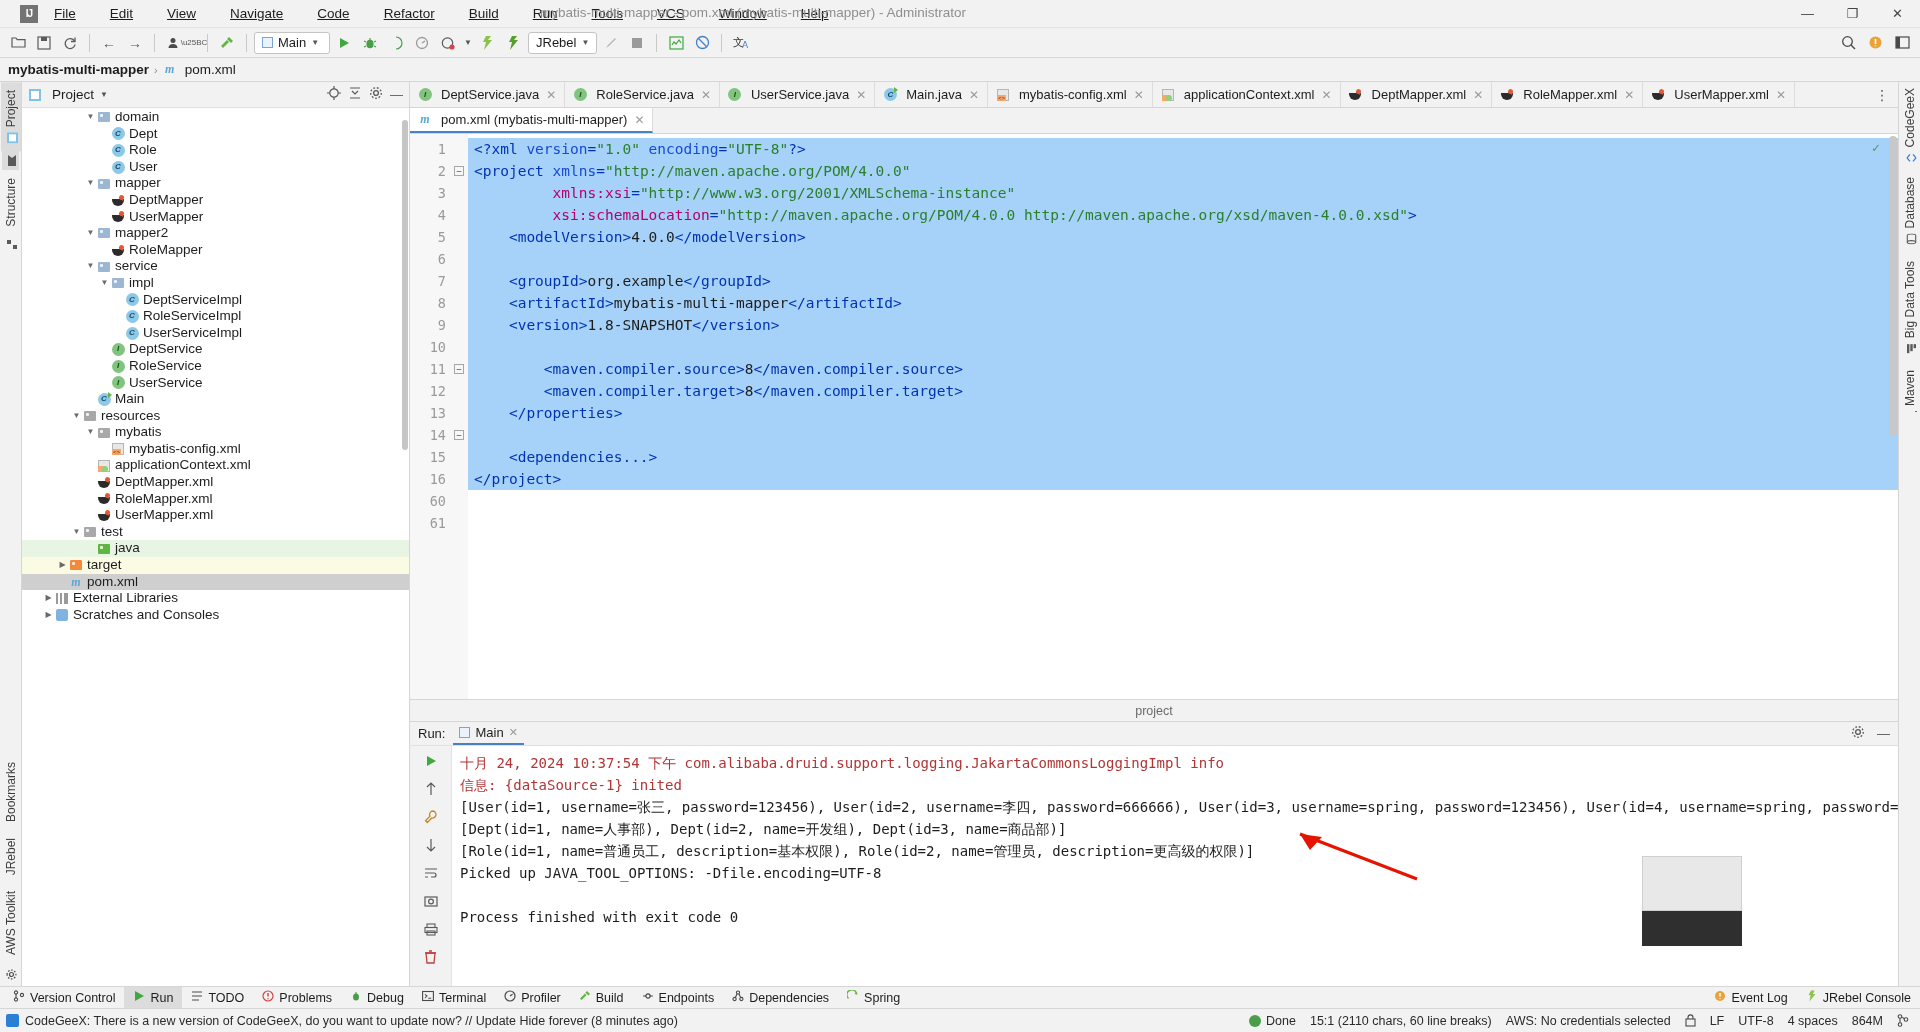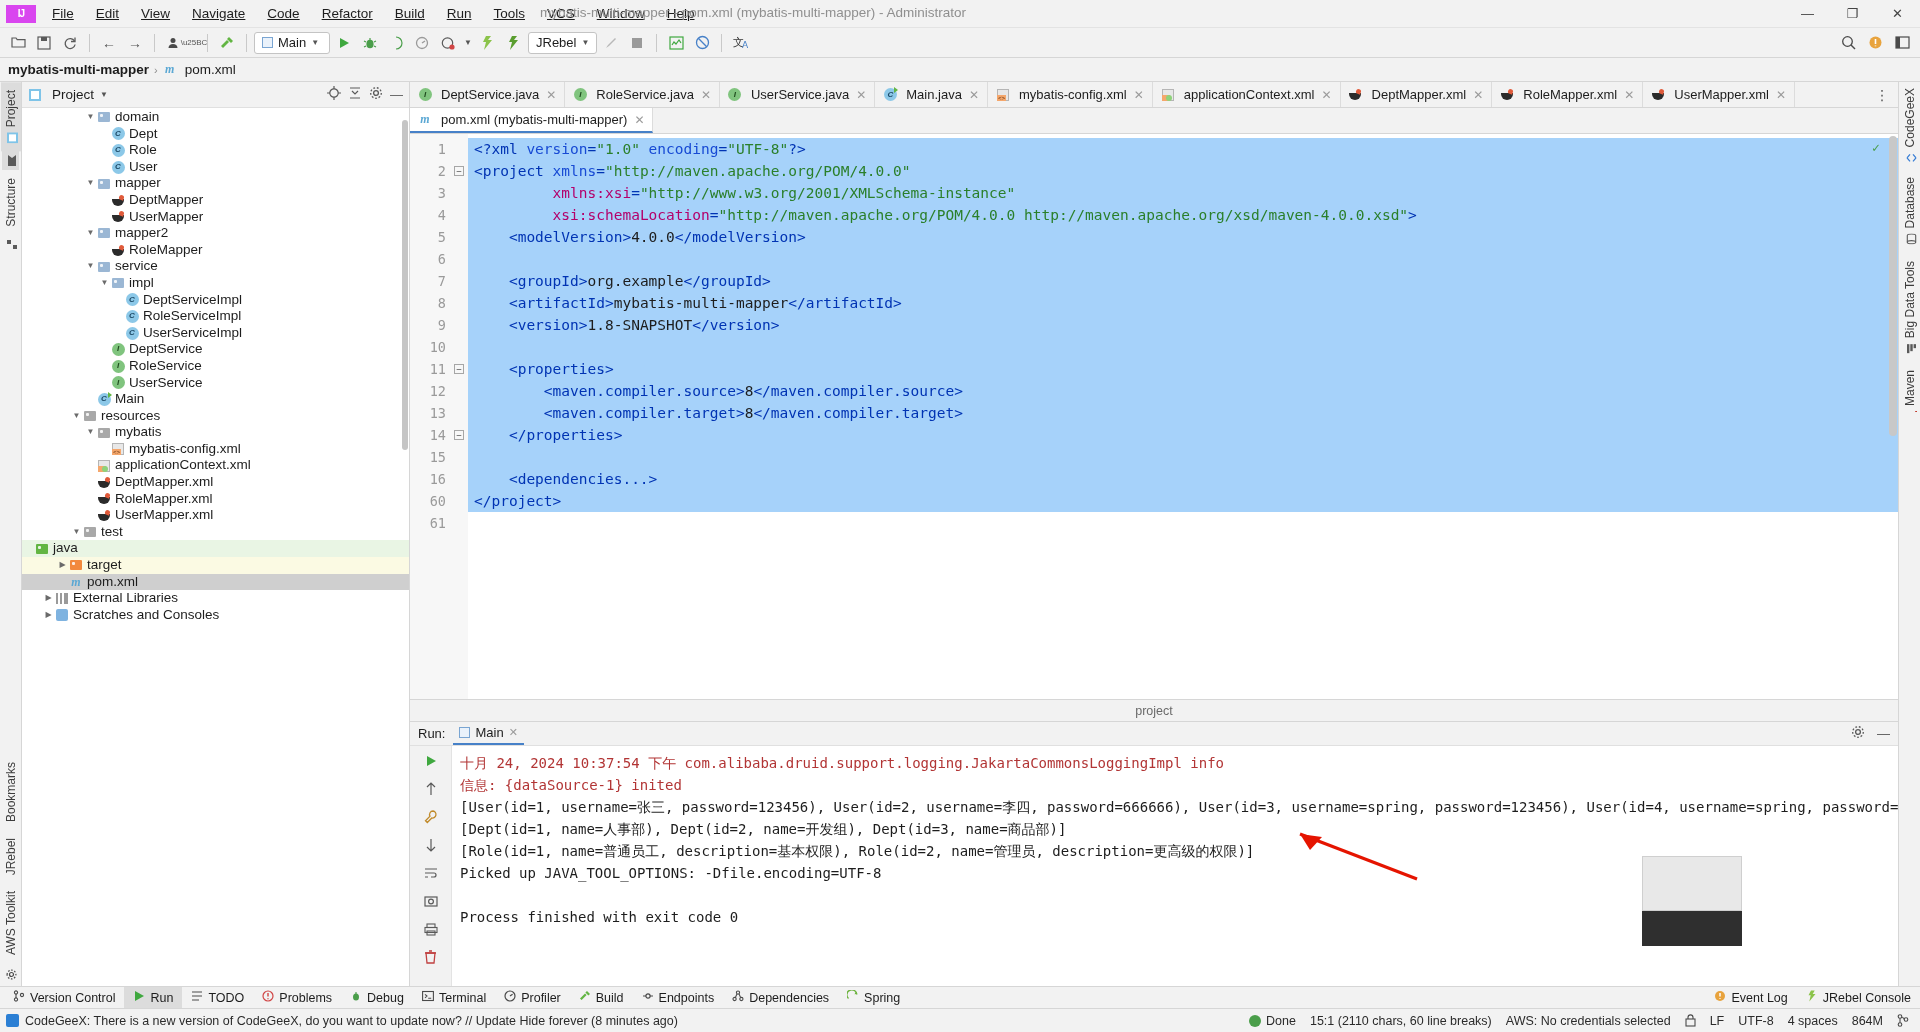--- a/index.html
+++ b/index.html
@@ -13,25 +13,25 @@
   }
   .ide { width: 1920px; height: 1032px; display: flex; flex-direction: column; background: #f2f2f2; }
 
   
   .titlebar {
     height: 28px; display: flex; align-items: center;
     background: #f2f2f2; border-bottom: 1px solid #e3e3e3;
     position: relative; flex: none;
   }
   .ij-logo {
-    width: 30px; height: 18px; margin-left: 6px; margin-right: 7px;
-    background: #d946ef; color: #fff; font-size: 10px; font-weight: bold;
+    width: 18px; height: 18px; margin-left: 20px; margin-right: 7px;
+    background: #737373; color: #fff; font-size: 10px; font-weight: bold;
     display: flex; align-items: center; justify-content: center; letter-spacing: -1px;
   }
-  .menu { display: flex; align-items: center; gap: 4px; }
+  .menu { display: flex; align-items: center; gap: 16px; }
   .menu-item {
     padding: 4px 9px; font-size: 13.5px; color: #1d1d1d; white-space: nowrap; cursor: default;
   }
   .menu-item u { text-decoration: underline; }
   .win-title {
     position: absolute; left: 540px; top: 5px;
     font-size: 13.5px; color: #8f8f8f; white-space: nowrap;
   }
   .win-ctrls { margin-left: auto; display: flex; align-items: center; }
   .win-btn { width: 45px; height: 28px; display: flex; align-items: center; justify-content: center; font-size: 13px; color: #444; }
@@ -673,21 +673,21 @@
             </span>
             <span class="tlabel">UserMapper.xml</span>
           </div>
           <div class="trow" style="padding-left: 48px;">
             <span class="arw">▼</span>
             <span class="ico">
               <i class="ic-folder"></i>
             </span>
             <span class="tlabel">test</span>
           </div>
-          <div class="trow grn" style="">
+          <div class="trow grn" style="padding-left: 62px;">
             <span class="arw none"></span>
             <span class="ico">
               <i class="ic-folder grn"></i>
             </span>
             <span class="tlabel">java</span>
           </div>
           <div class="trow yel" style="padding-left: 34px;">
             <span class="arw">▶</span>
             <span class="ico">
               <i class="ic-folder org"></i>
@@ -828,21 +828,20 @@
         <div class="cline hl"><span class="tag">&lt;?xml </span><span class="attr">version</span><span class="tag">=</span><span class="str">"1.0"</span><span class="attr"> encoding</span><span class="tag">=</span><span class="str">"UTF-8"</span><span class="tag">?&gt;</span></div>
             <div class="cline hl"><span class="tag">&lt;project </span><span class="attr">xmlns</span><span class="tag">=</span><span class="str">"http://maven.apache.org/POM/4.0.0"</span></div>
             <div class="cline hl"><span class="txt">         </span><span class="attrpink">xmlns:xsi</span><span class="tag">=</span><span class="str">"http://www.w3.org/2001/XMLSchema-instance"</span></div>
             <div class="cline hl"><span class="txt">         </span><span class="attrpink">xsi:schemaLocation</span><span class="tag">=</span><span class="str">"http://maven.apache.org/POM/4.0.0 http://maven.apache.org/xsd/maven-4.0.0.xsd"</span><span class="tag">&gt;</span></div>
             <div class="cline hl"><span class="txt">    </span><span class="tag">&lt;modelVersion&gt;</span><span class="txt">4.0.0</span><span class="tag">&lt;/modelVersion&gt;</span></div>
             <div class="cline hl">&nbsp;</div>
             <div class="cline hl"><span class="txt">    </span><span class="tag">&lt;groupId&gt;</span><span class="txt">org.example</span><span class="tag">&lt;/groupId&gt;</span></div>
             <div class="cline hl"><span class="txt">    </span><span class="tag">&lt;artifactId&gt;</span><span class="txt">mybatis-multi-mapper</span><span class="tag">&lt;/artifactId&gt;</span></div>
             <div class="cline hl"><span class="txt">    </span><span class="tag">&lt;version&gt;</span><span class="txt">1.8-SNAPSHOT</span><span class="tag">&lt;/version&gt;</span></div>
             <div class="cline hl">&nbsp;</div>
-            <div class="cline hl"><span class="txt">    </span><span class="tag">&lt;properties&gt;</span></div>
             <div class="cline hl"><span class="txt">        </span><span class="tag">&lt;maven.compiler.source&gt;</span><span class="txt">8</span><span class="tag">&lt;/maven.compiler.source&gt;</span></div>
             <div class="cline hl"><span class="txt">        </span><span class="tag">&lt;maven.compiler.target&gt;</span><span class="txt">8</span><span class="tag">&lt;/maven.compiler.target&gt;</span></div>
             <div class="cline hl"><span class="txt">    </span><span class="tag">&lt;/properties&gt;</span></div>
             <div class="cline hl">&nbsp;</div>
             <div class="cline hl"><span class="txt">    </span><span class="tag">&lt;dependencies...&gt;</span></div>
             <div class="cline hl"><span class="tag">&lt;/project&gt;</span></div>
             <div class="cline">&nbsp;</div>
           </div>
       </div>
 

